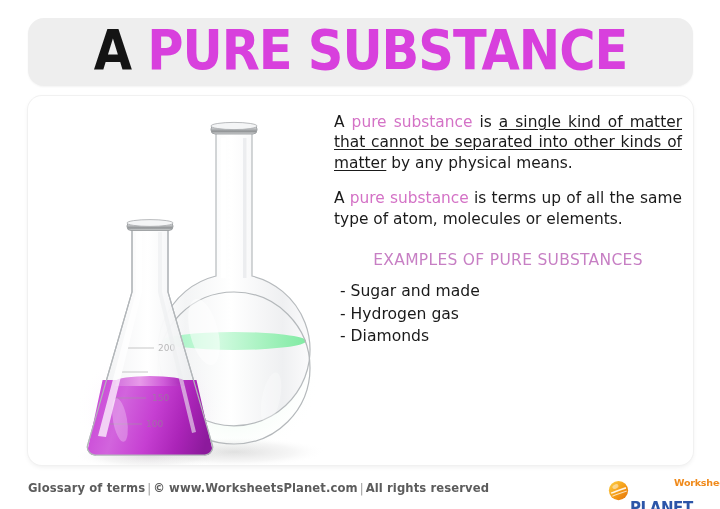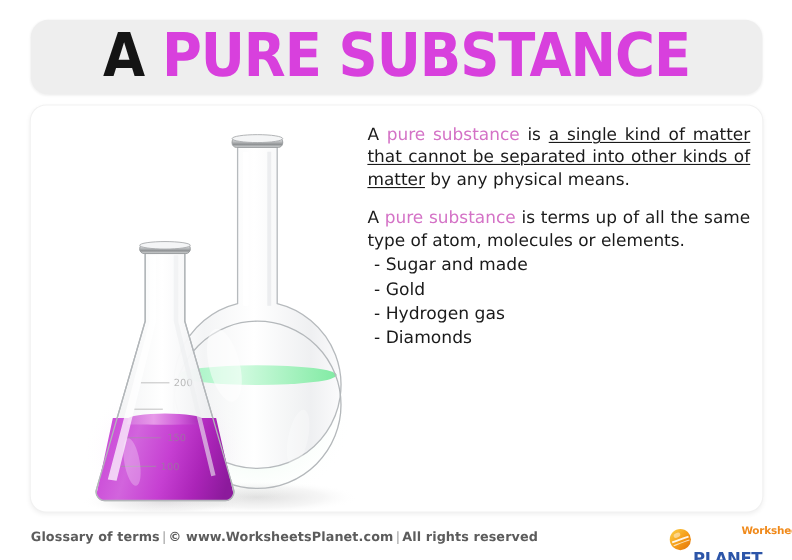--- a/index.html
+++ b/index.html
@@ -304,24 +304,24 @@
       </g>
     </svg>
   </div>
 
   <div class="text-col">
 
     <p class="para"><span>A </span><span class="pink-inline">pure substance</span><span> is </span><span class="uline">a single kind of matter that cannot be separated into other kinds of matter</span><span> by any physical means.</span></p>
 
     <p class="para last"><span>A </span><span class="pink-inline">pure substance</span><span> is terms up of all the same type of atom, molecules or elements.</span></p>
 
+    <div class="examples-heading">EXAMPLES OF PURE SUBSTANCES</div>
 
     <ul class="ex-list">
       <li>- Sugar and made</li>
-      <li>- Gold</li>
       <li>- Hydrogen gas</li>
       <li>- Diamonds</li>
     </ul>
   </div>
 </div>
 
 <div class="footer">
   <div class="footer-text"><span>Glossary of terms</span><span class="footer-sep">|</span><span>©</span> <span>www.WorksheetsPlanet.com</span><span class="footer-sep">|</span><span>All rights reserved</span></div>
 
   <div class="logo">

